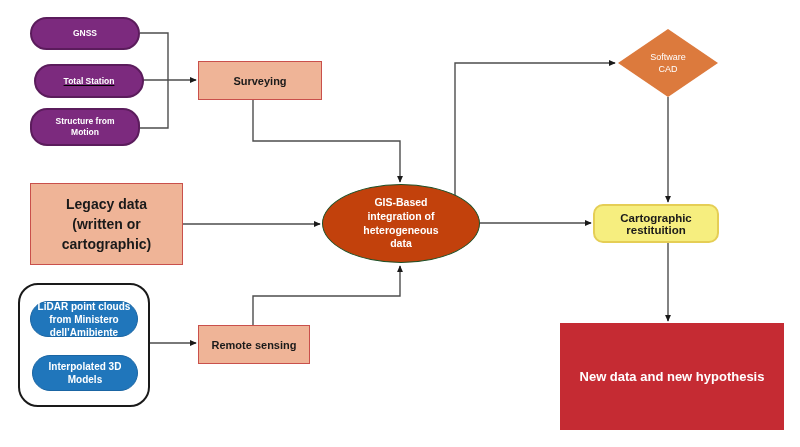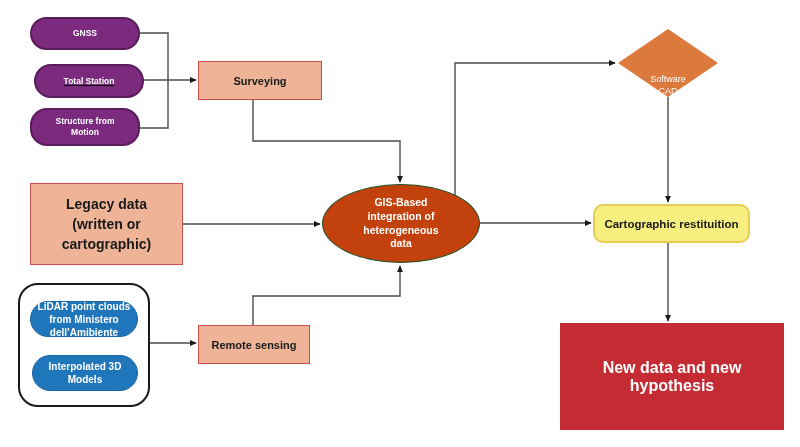--- a/index.html
+++ b/index.html
@@ -39,35 +39,35 @@
 
   
   #n-cad{clip-path:polygon(50% 0, 100% 50%, 50% 100%, 0 50%);}
   #n-cad .lbl{font-size:9px;font-weight:normal;line-height:1.35;}
 
   
   #n-carto{border:2px solid;border-radius:10px;}
   #n-carto .lbl{font-size:11.5px;font-weight:bold;}
 
   
-  #n-newdata .lbl{font-size:16px;font-weight:bold;}
+  #n-newdata .lbl{font-size:13px;font-weight:bold;}
 
   
   #n-gnss    {left:30px;  top:17px;  width:110px; height:33px;}
   #n-total   {left:34px;  top:64px;  width:110px; height:34px;text-decoration:underline;}
   #n-sfm     {left:30px;  top:108px; width:110px; height:38px;}
   #n-surveying{left:198px;top:61px;  width:124px; height:39px;}
   #n-legacy  {left:30px;  top:183px; width:153px; height:82px;}
   #n-group   {left:18px;  top:283px; width:132px; height:124px;}
   #n-lidar   {left:30px;  top:301px; width:108px; height:36px;}
   #n-interp  {left:32px;  top:355px; width:106px; height:36px;}
   #n-remote  {left:198px; top:325px; width:112px; height:39px;}
   #n-gis     {left:322px; top:184px; width:158px; height:79px;}
-  #n-cad     {left:618px; top:29px;  width:100px; height:68px;align-items:flex-end;}
-  #n-carto   {left:593px; top:204px; width:157px; height:39px;align-items:center;}
+  #n-cad     {left:618px; top:29px;  width:100px; height:68px;}
+  #n-carto   {left:593px; top:204px; width:126px; height:39px;align-items:center;}
   #n-newdata {left:560px; top:323px; width:224px; height:107px;}
 </style>
 </head>
 <body>
 
 <div class="canvas">
 
   <svg class="wires" width="800" height="447">
     <defs>
       <marker id="arr" markerWidth="7" markerHeight="6" refX="6.2" refY="3" orient="auto" markerUnits="userSpaceOnUse">

